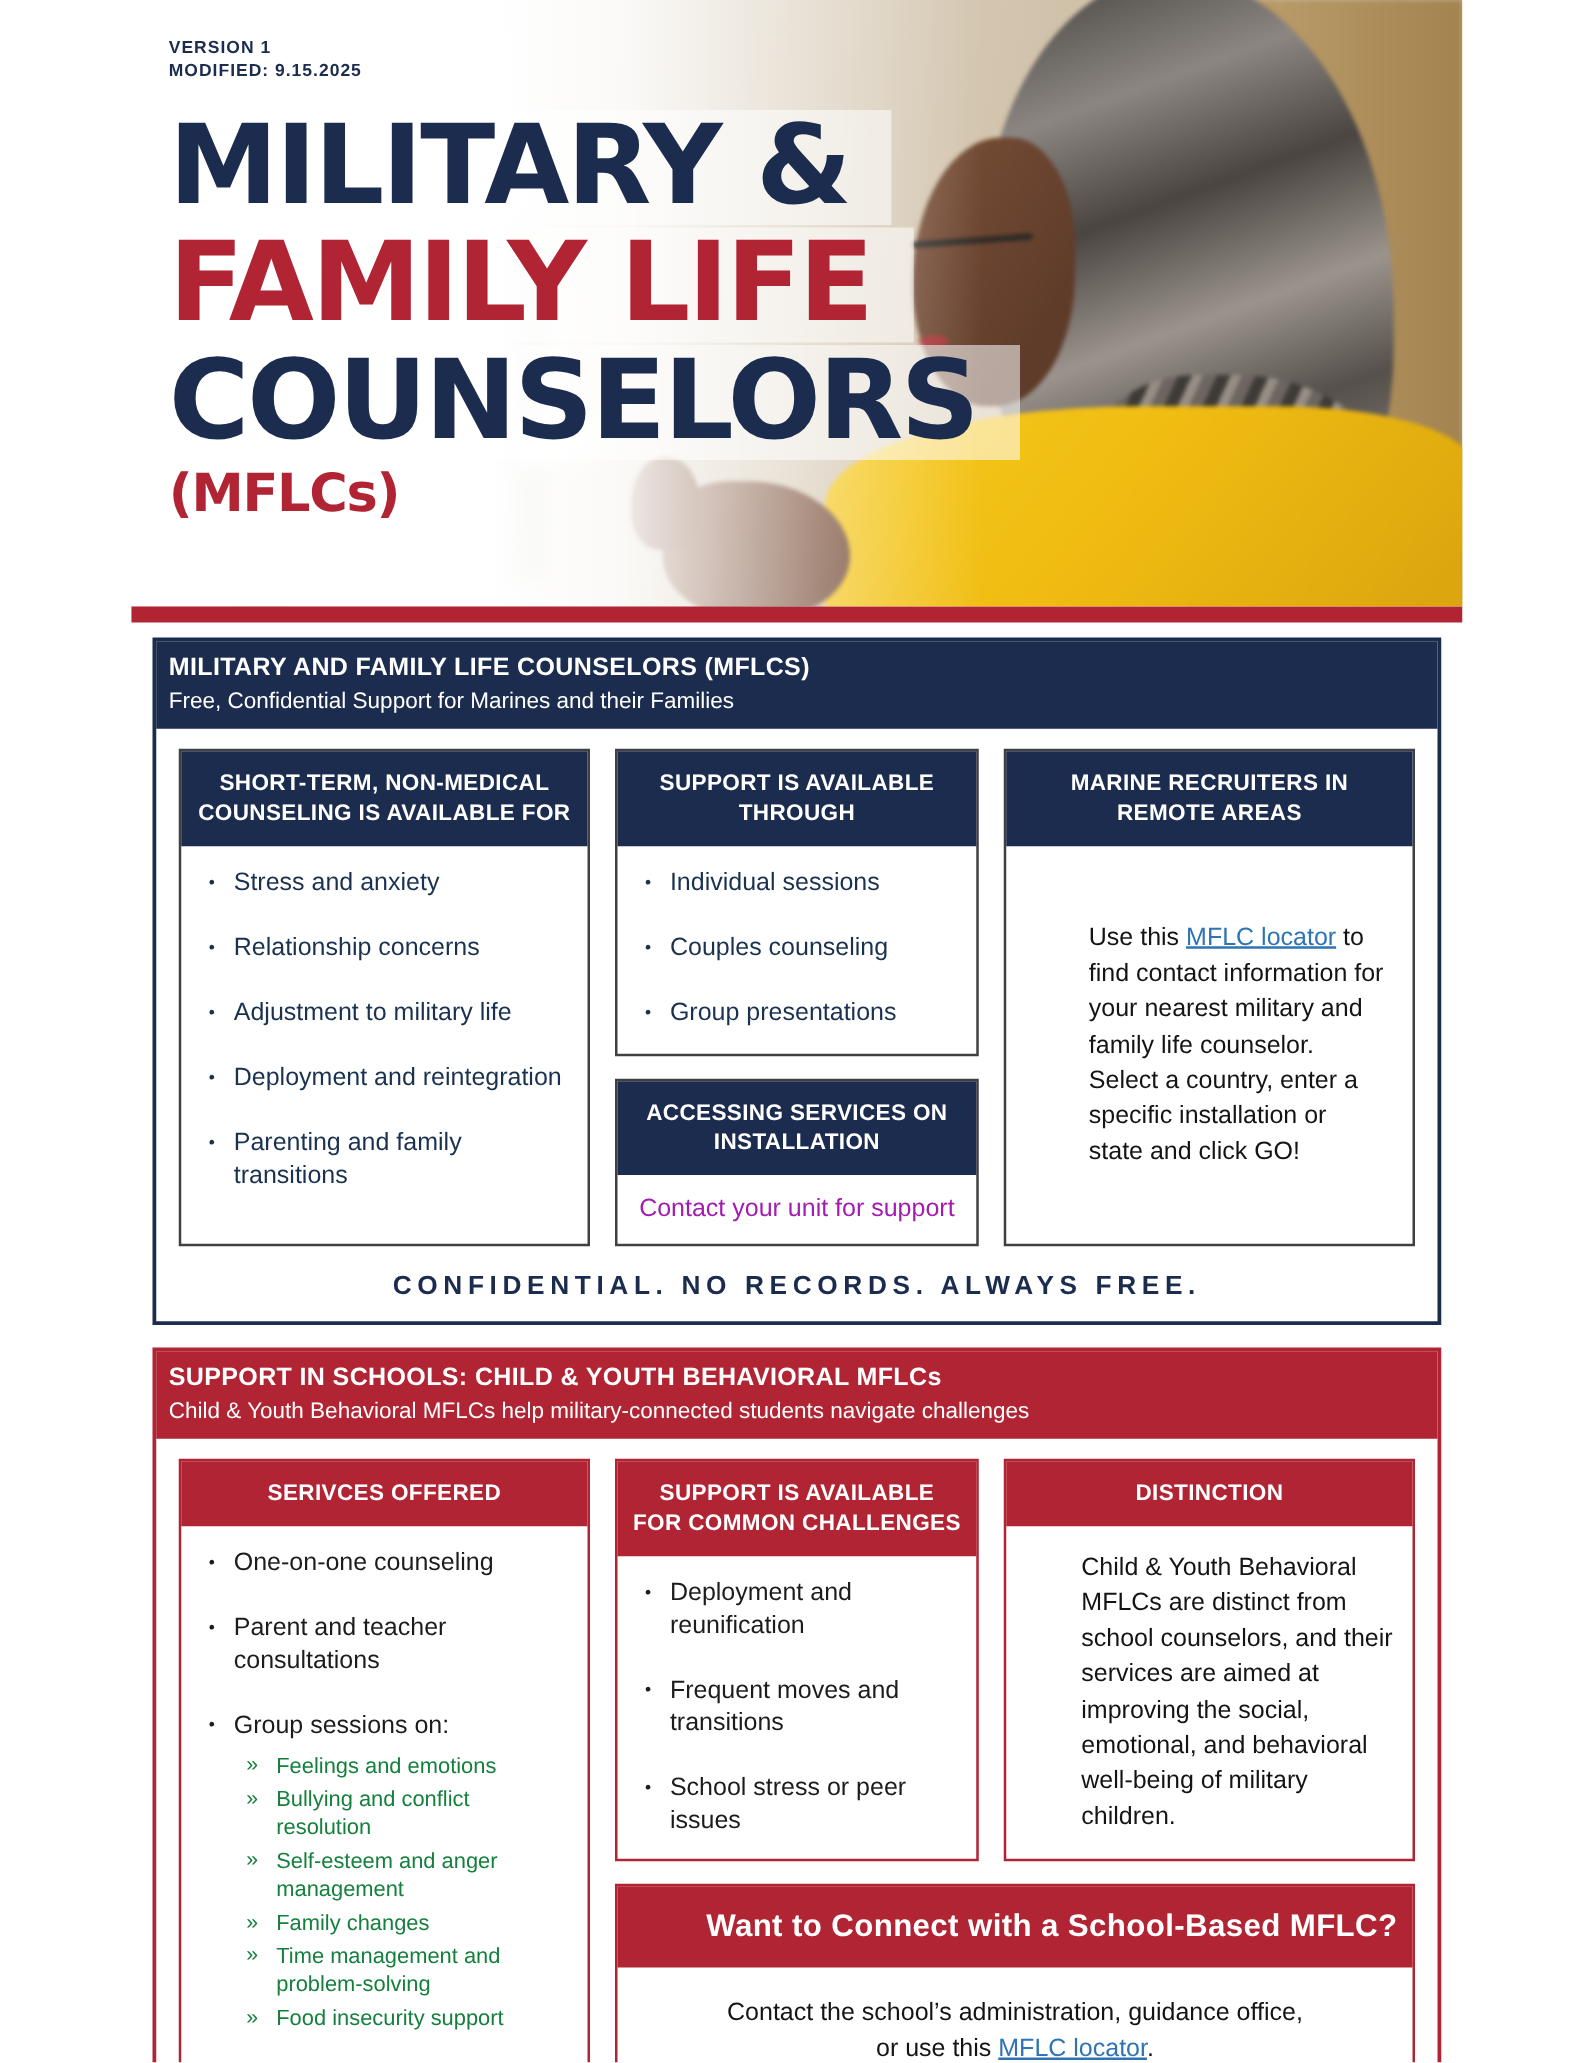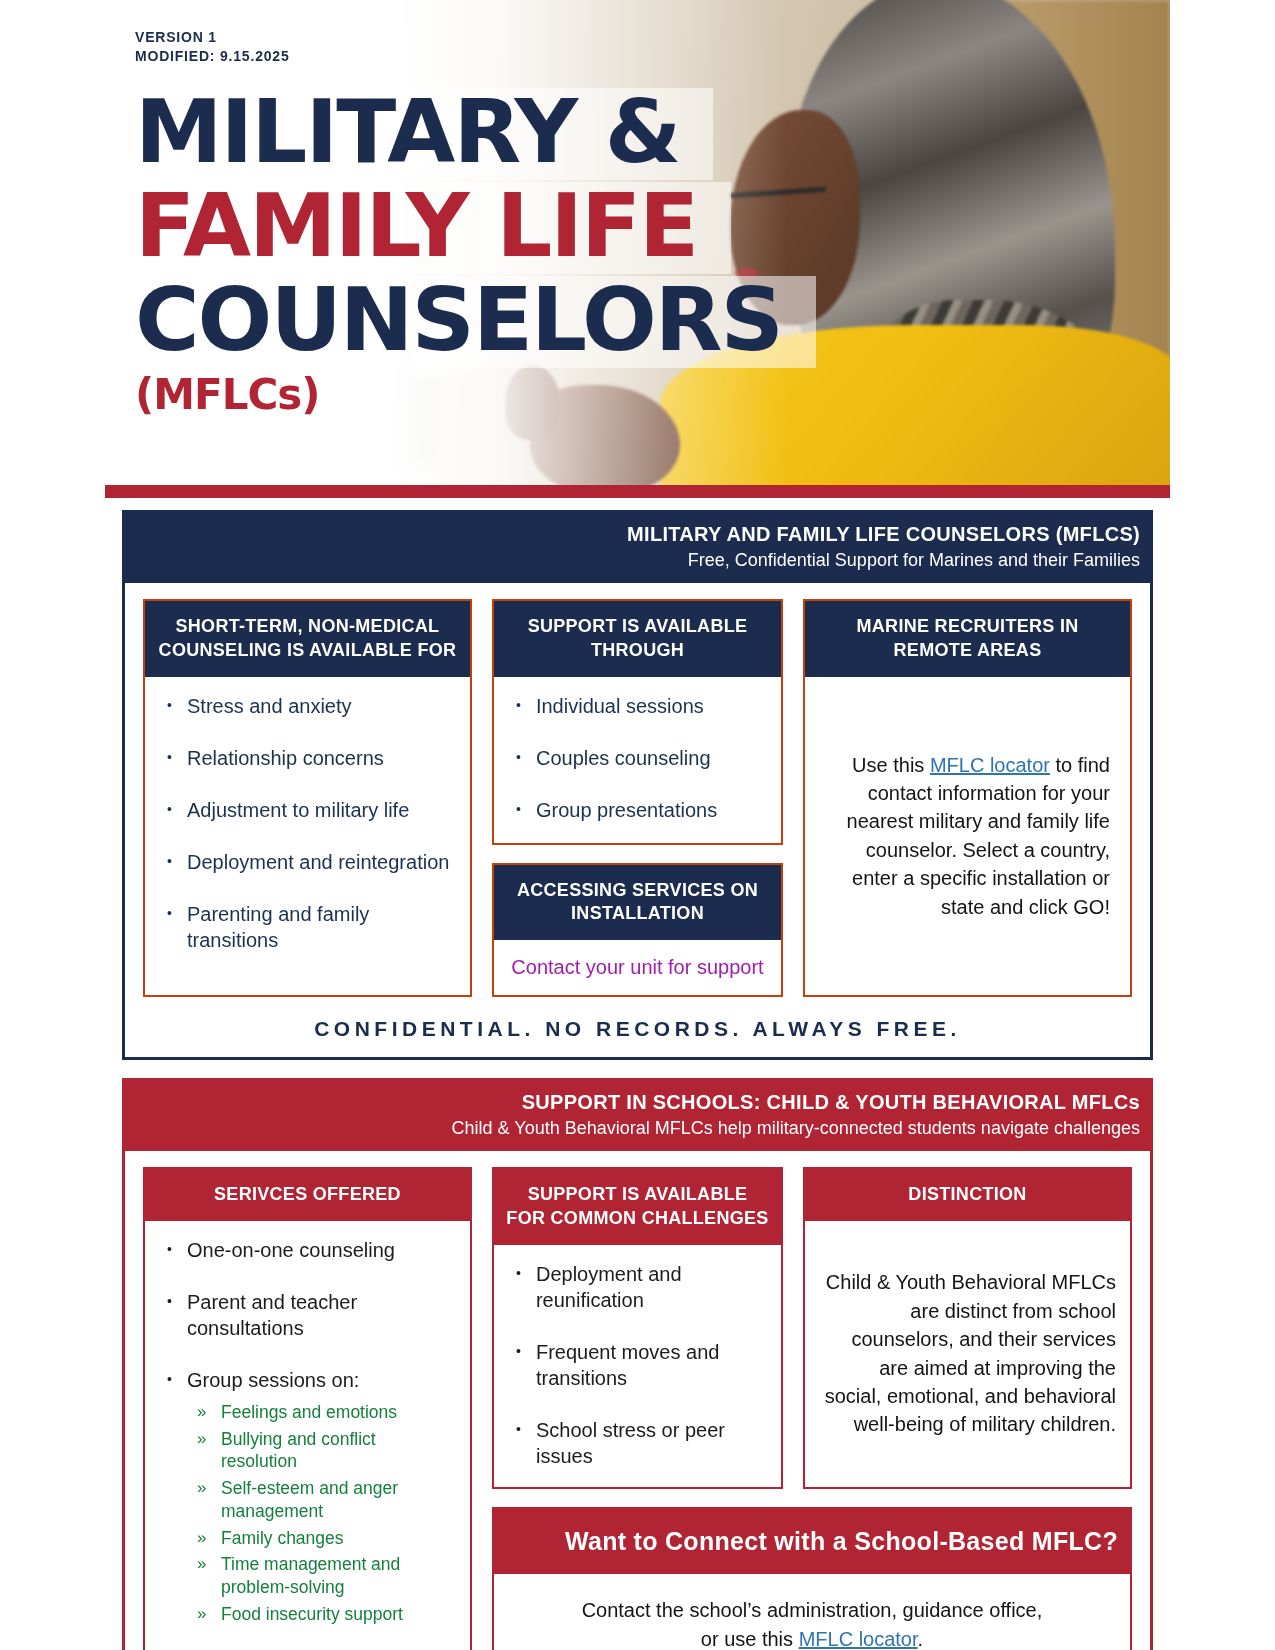--- a/index.html
+++ b/index.html
@@ -42,39 +42,39 @@
   .big-title { position:absolute; top:88px; left:30px; font-family:"DejaVu Sans","Liberation Sans",sans-serif; font-weight:bold; line-height:1.0; }
   .big-title .line { display:block; margin-bottom:2px; }
   .big-title .band { display:inline-block; font-size:88px; letter-spacing:-2px; padding:0 34px 4px 0; background:rgba(255,255,255,0.55); }
   .t-navy { color:#1b2c4e; } .t-red { color:#b02433; }
   .big-title .sub { display:inline-block; font-size:42px; letter-spacing:-1px; padding:4px 20px 2px 0; background:rgba(255,255,255,0.45); }
   .redbar { width:100%; height:13px; background:#b02433; }
 
   
   .sect { margin:12px 17px 0 17px; border:3px solid #1b2c4e; background:#fff; }
   .sect.red { border-color:#b02433; margin-top:18px; }
-  .banner { background:#1b2c4e; color:#fff; text-align:right; padding:10px 10px 12px 10px; }
+  .banner { background:#1b2c4e; color:#fff; text-align:left; padding:10px 10px 12px 10px; }
   .sect.red .banner { background:#b02433; }
   .banner .b-title { font-size:20px; font-weight:bold; letter-spacing:0.3px; }
   .banner .b-sub { font-size:18px; margin-top:4px; font-weight:500; }
   .cols { display:grid; grid-template-columns:1.13fr 1fr 1.13fr; gap:20px; padding:16px 18px 0 18px; }
-  .box { border:2px solid #c2410c; background:#fff; display:flex; flex-direction:column; }
+  .box { border:2px solid #404040; background:#fff; display:flex; flex-direction:column; }
   .sect.red .box { border-color:#b02433; }
   .box-head { background:#1b2c4e; color:#fff; text-align:center; font-weight:bold; font-size:18px; line-height:1.32; padding:14px 12px; letter-spacing:0.3px; }
   .sect.red .box-head { background:#b02433; }
   .box-body { padding:16px 14px 14px 20px; flex:1; }
   .stack { display:flex; flex-direction:column; gap:18px; }
   ul.blt { list-style:none; }
   ul.blt > li { position:relative; padding-left:22px; font-size:20px; line-height:1.3; margin-bottom:26px; color:#1b3150; }
   .sect.red ul.blt > li { color:#1c1c1e; }
   ul.blt > li::before { content:"•"; position:absolute; left:2px; top:3px; font-size:14px; }
   ul.sub { list-style:none; margin:8px 0 0 8px; }
   ul.sub > li { position:relative; padding-left:26px; font-size:17.5px; line-height:1.3; margin-bottom:4px; color:#15803d; }
   ul.sub > li::before { content:"»"; position:absolute; left:2px; top:0; font-size:17px; }
-  .center-body { flex:1; display:flex; align-items:center; justify-content:center; text-align:right; padding:18px 20px; }
+  .center-body { flex:1; display:flex; align-items:center; justify-content:center; text-align:left; padding:18px 20px;margin-left:46px; }
   .center-body p { font-size:20px; line-height:1.42; color:#141414; }
   a.locator { color:#2e74b5; text-decoration:underline; }
   .confidential { text-align:center; font-weight:bold; font-size:21px; letter-spacing:4.5px; color:#1b2c4e; padding:20px 0 16px 0; }
   .unit-body { text-align:center; font-size:20px; color:#a21caf; padding:16px 10px; }
 
   
   .cols2 { display:grid; grid-template-columns:1.13fr 1fr 1.13fr; grid-template-rows:auto auto; gap:18px 20px; padding:16px 18px 16px 18px; }
   .span-rows { grid-row:1 / span 2; }
   .connect { grid-column:2 / span 2; grid-row:2; border:2px solid #b02433; display:flex; flex-direction:column; }
   .connect .box-head { font-size:25px; padding:16px 12px;text-align:right; }

